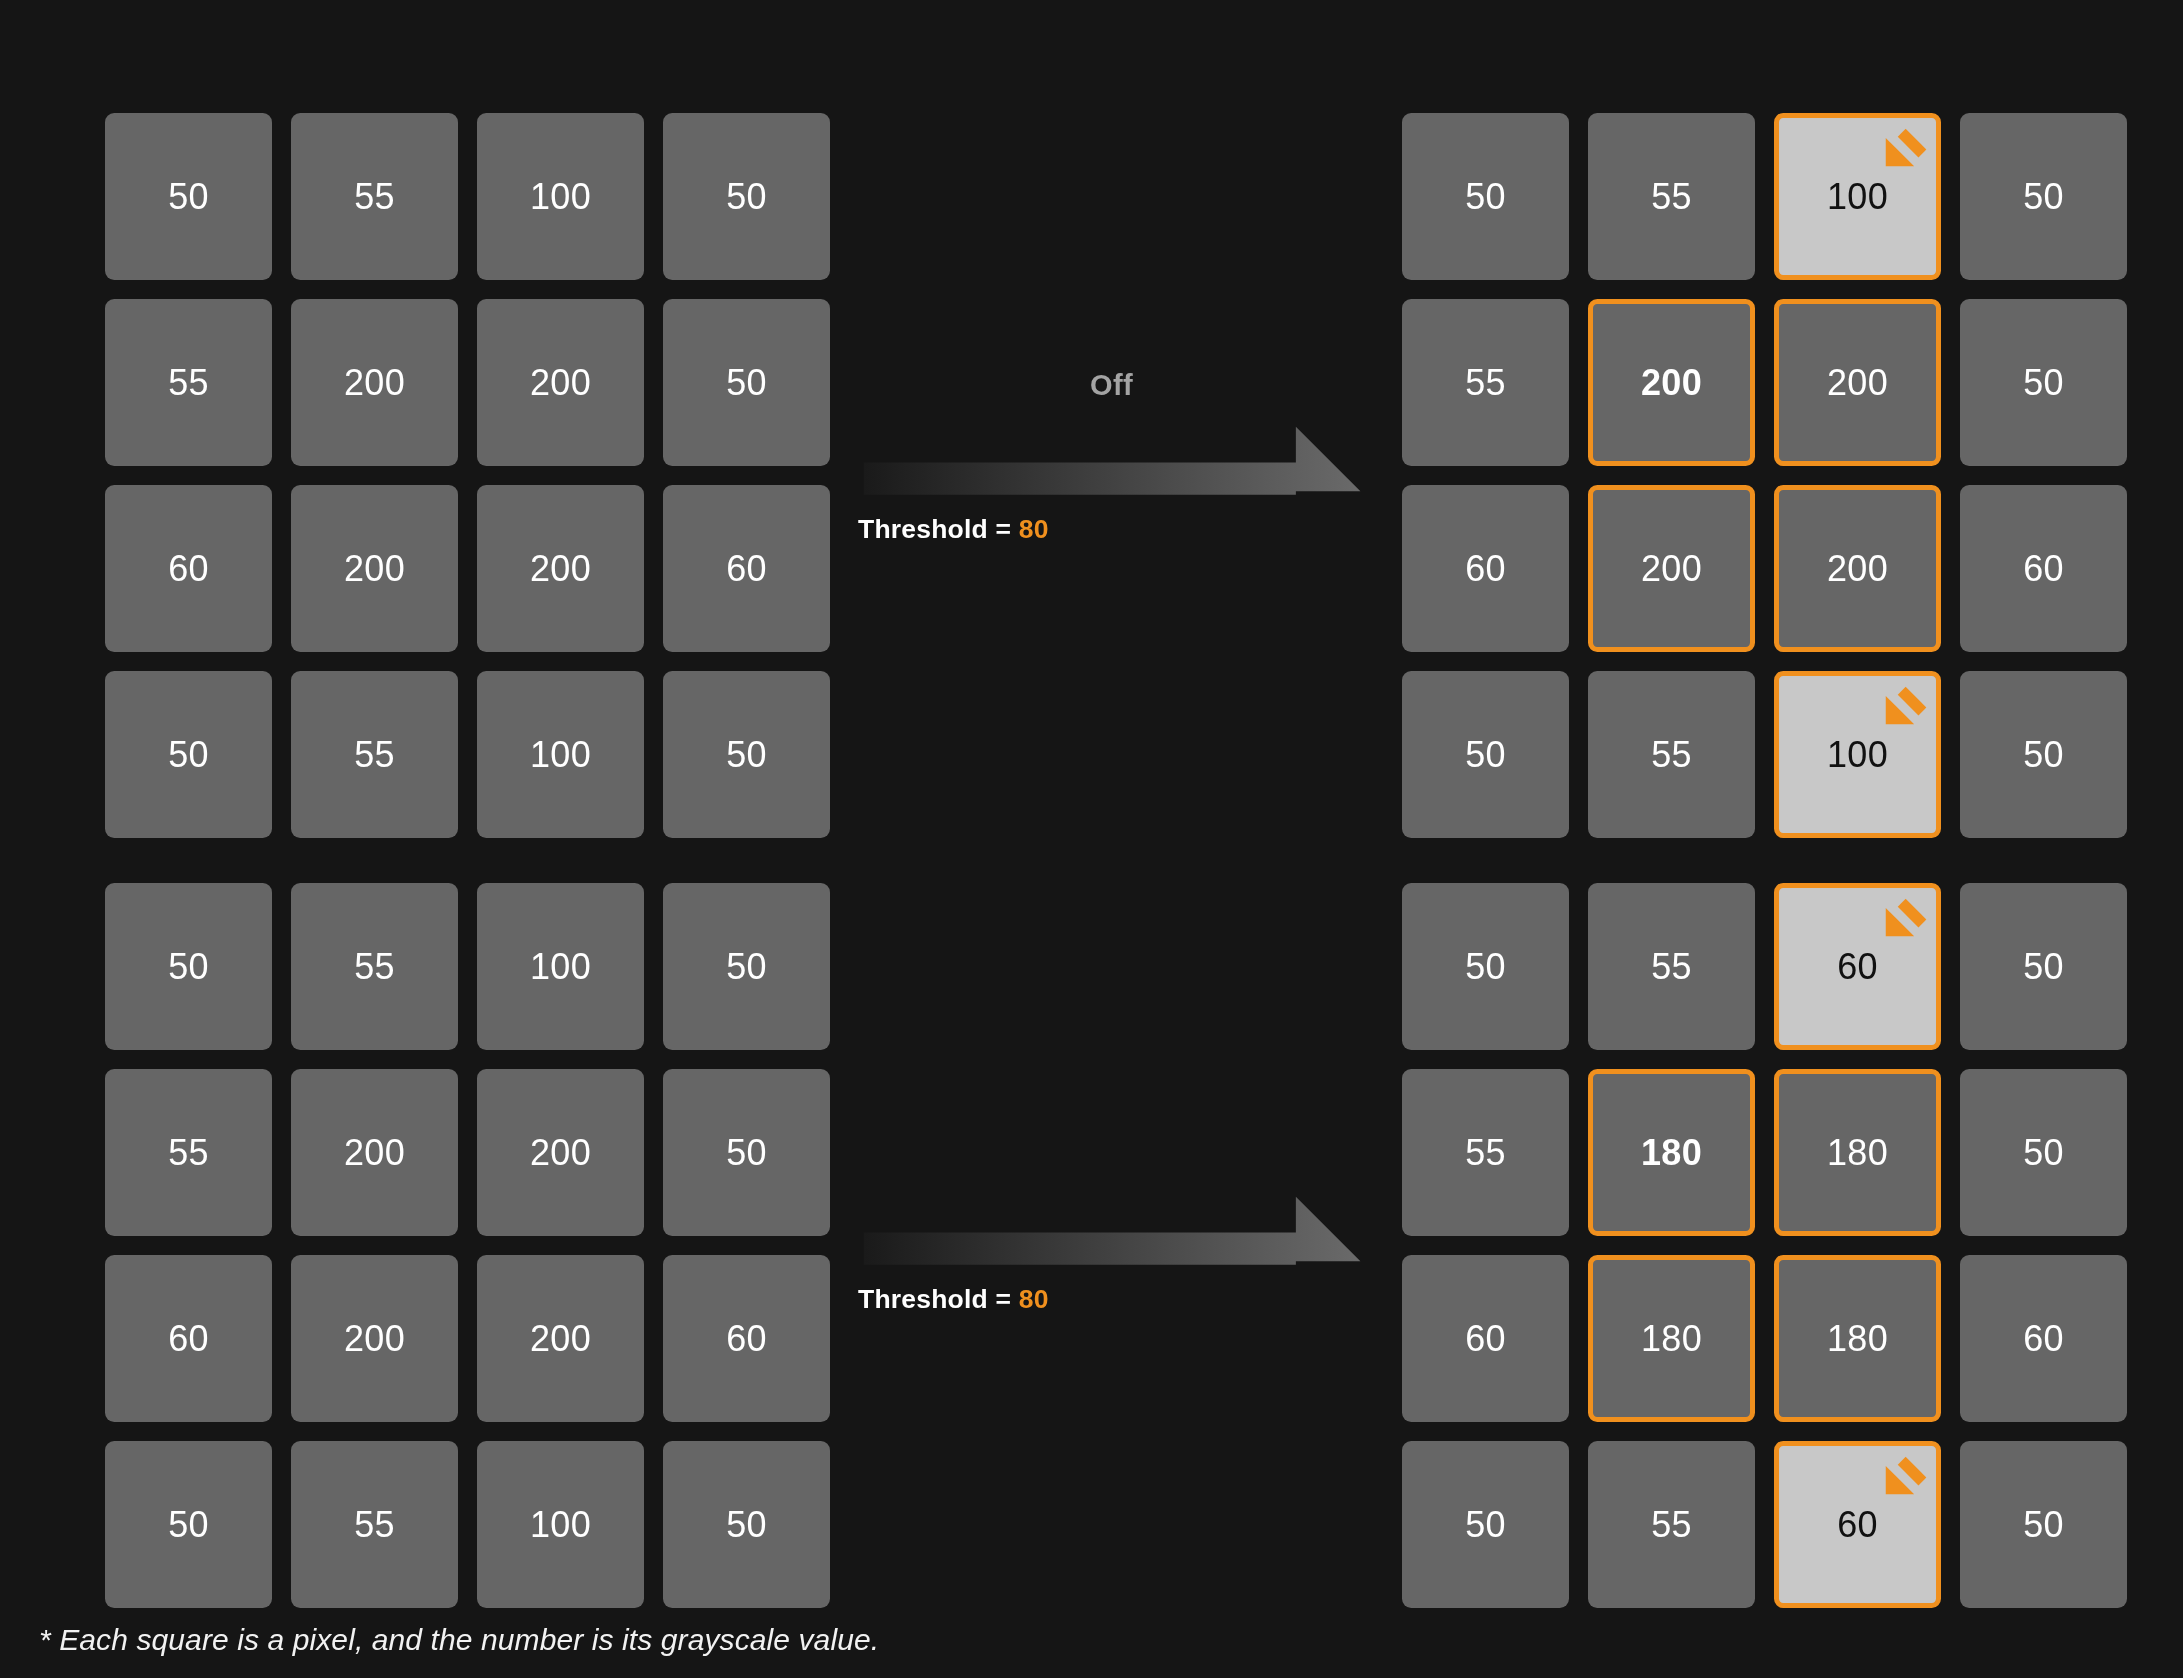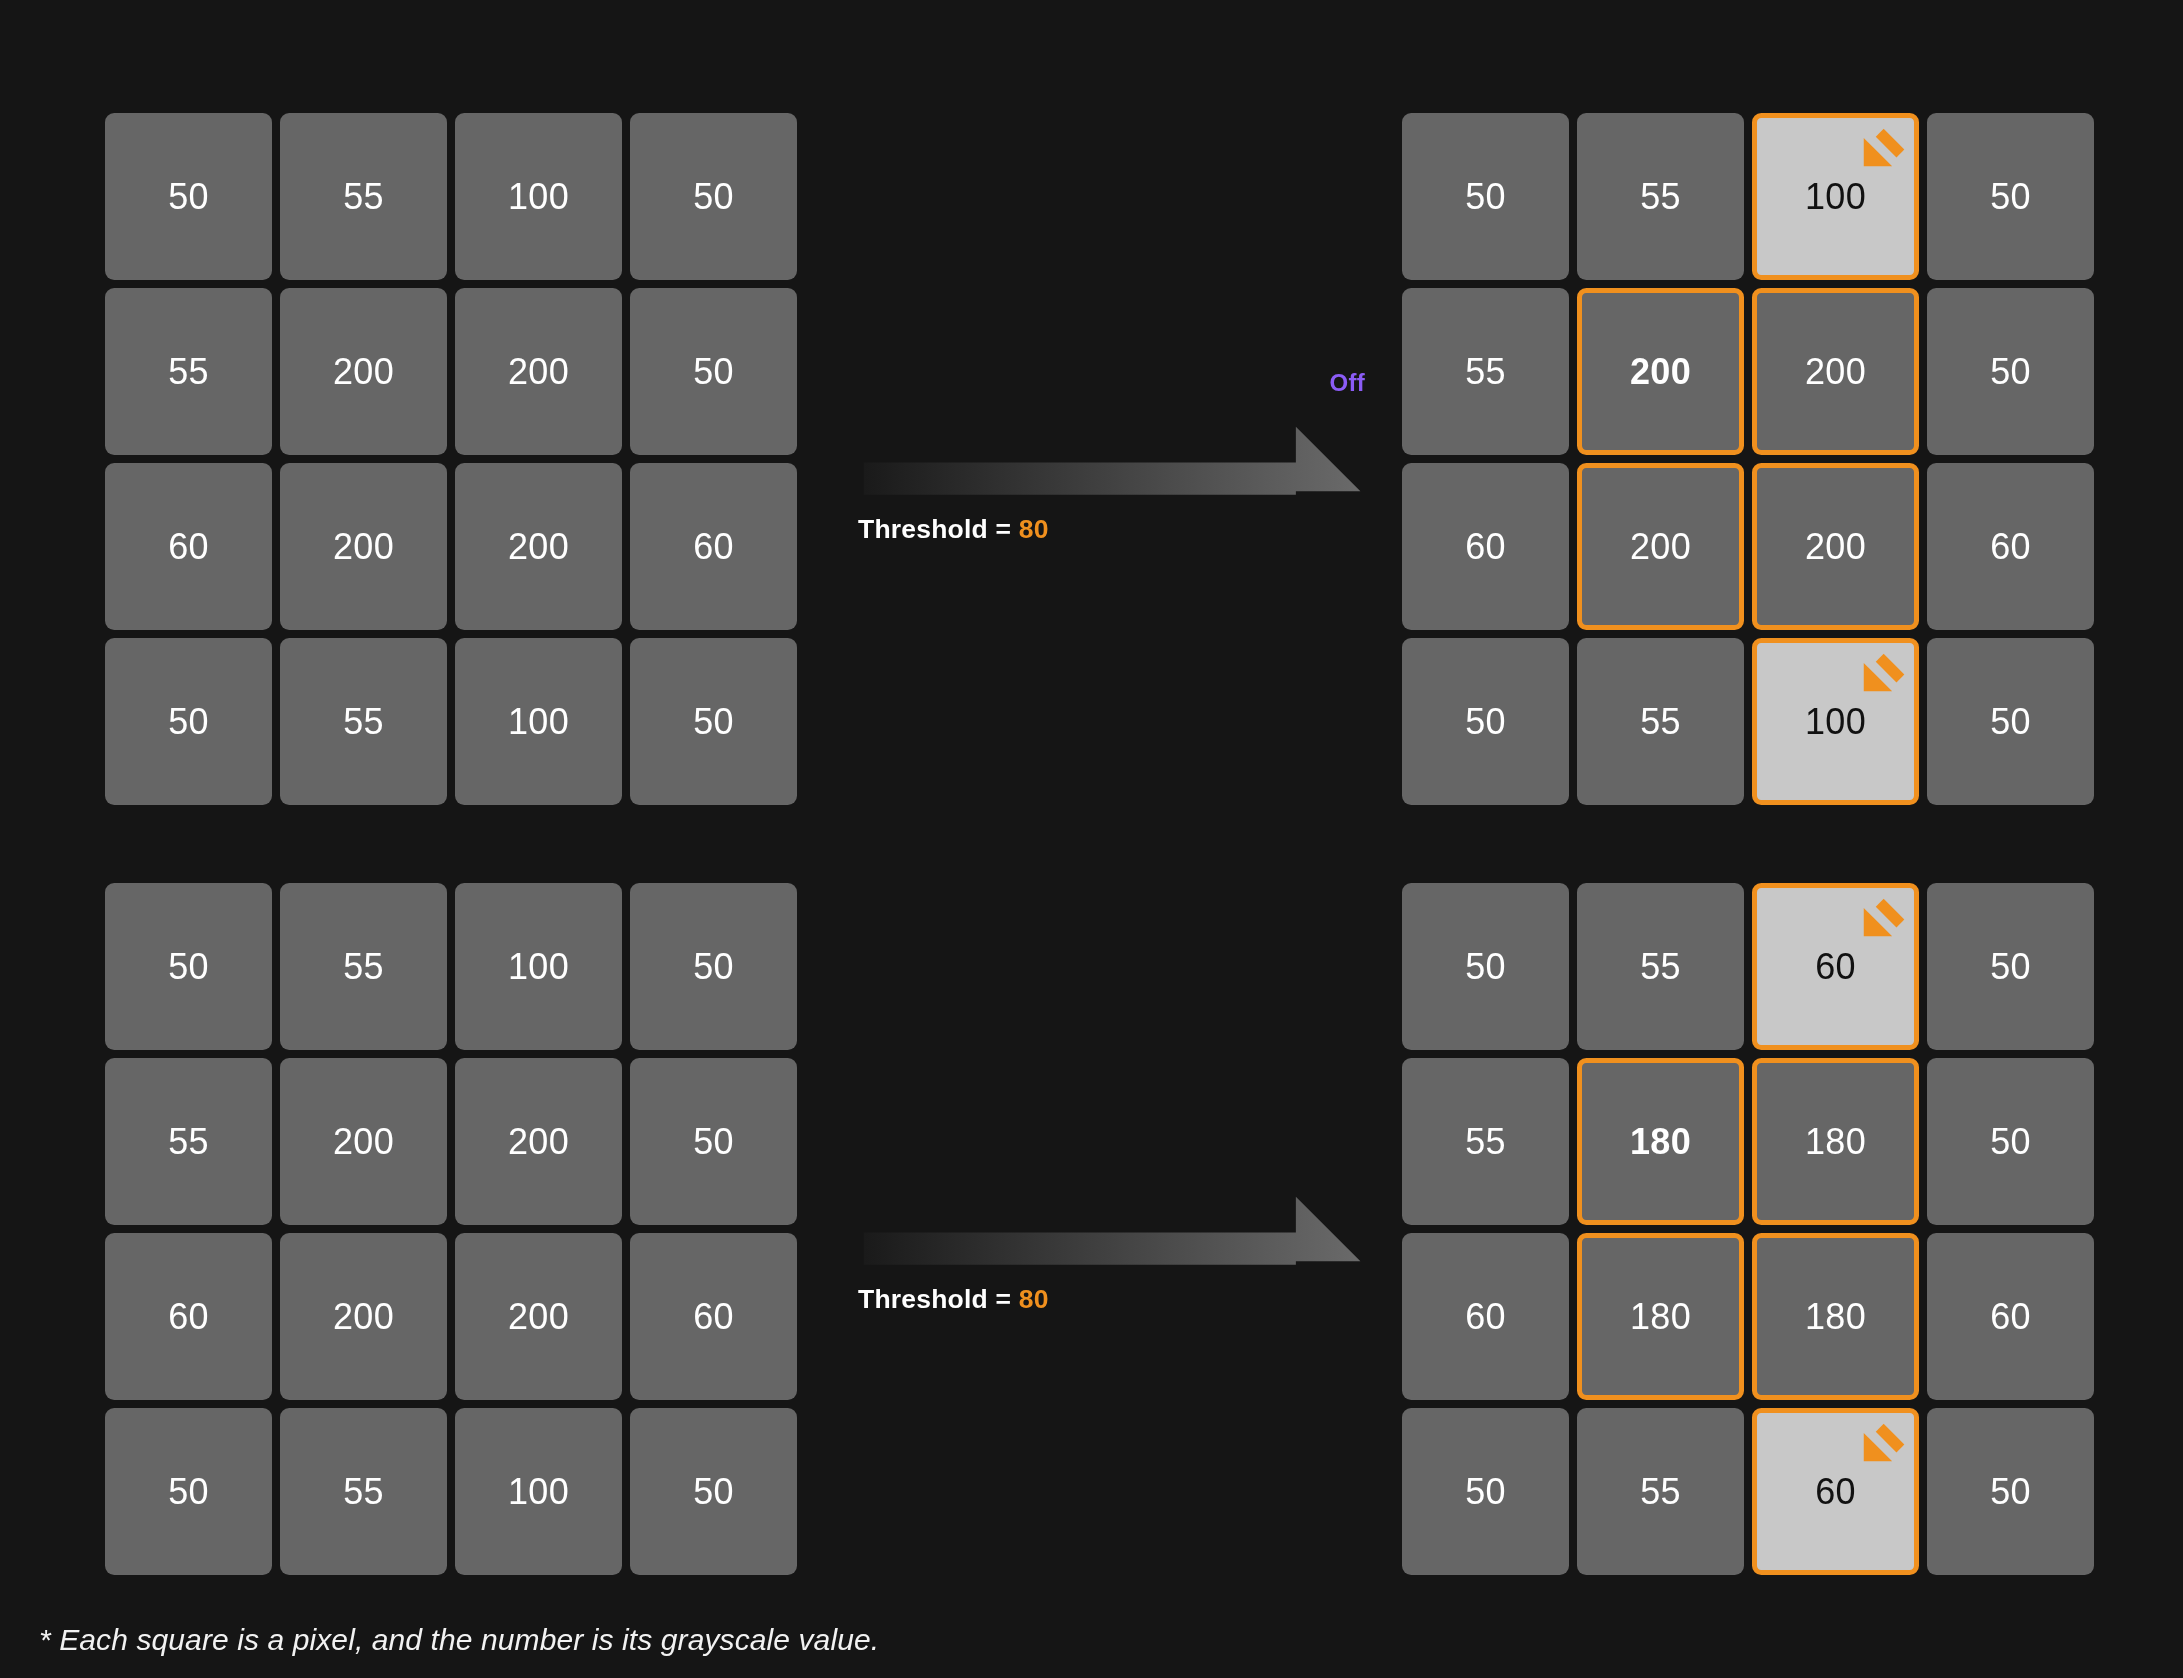--- a/index.html
+++ b/index.html
@@ -21,21 +21,21 @@
     inset: 0;
     background: #151515;
   }
 
   
   .grid {
     position: absolute;
     display: grid;
     grid-template-columns: repeat(4, 167px);
     grid-template-rows: repeat(4, 167px);
-    gap: 8px;
+    gap: 19px;
     text-align: center;
   }
 
   .cell {
     position: relative;
     box-sizing: border-box;
     background: #666666;
     border-radius: 9.2px;
     display: flex;
     align-items: center;
@@ -80,23 +80,23 @@
   .flow {
     position: absolute;
     width: 507px;
     height: 173px;
   }
   .flow svg { display: block; width: 100%; height: 100%; }
 
   .flow-title {
     position: absolute;
     width: 100%;
-    text-align: right;
-    color: #8b5cf6;
-    font-size: 24px;
+    text-align: center;
+    color: #a3a3a3;
+    font-size: 29px;
     font-weight: 700;
     letter-spacing: 0.3px;
   }
   .flow-sub {
     position: absolute;
     width: 100%;
     text-align: left;
     color: #ffffff;
     font-size: 26.5px;
     font-weight: 700;

